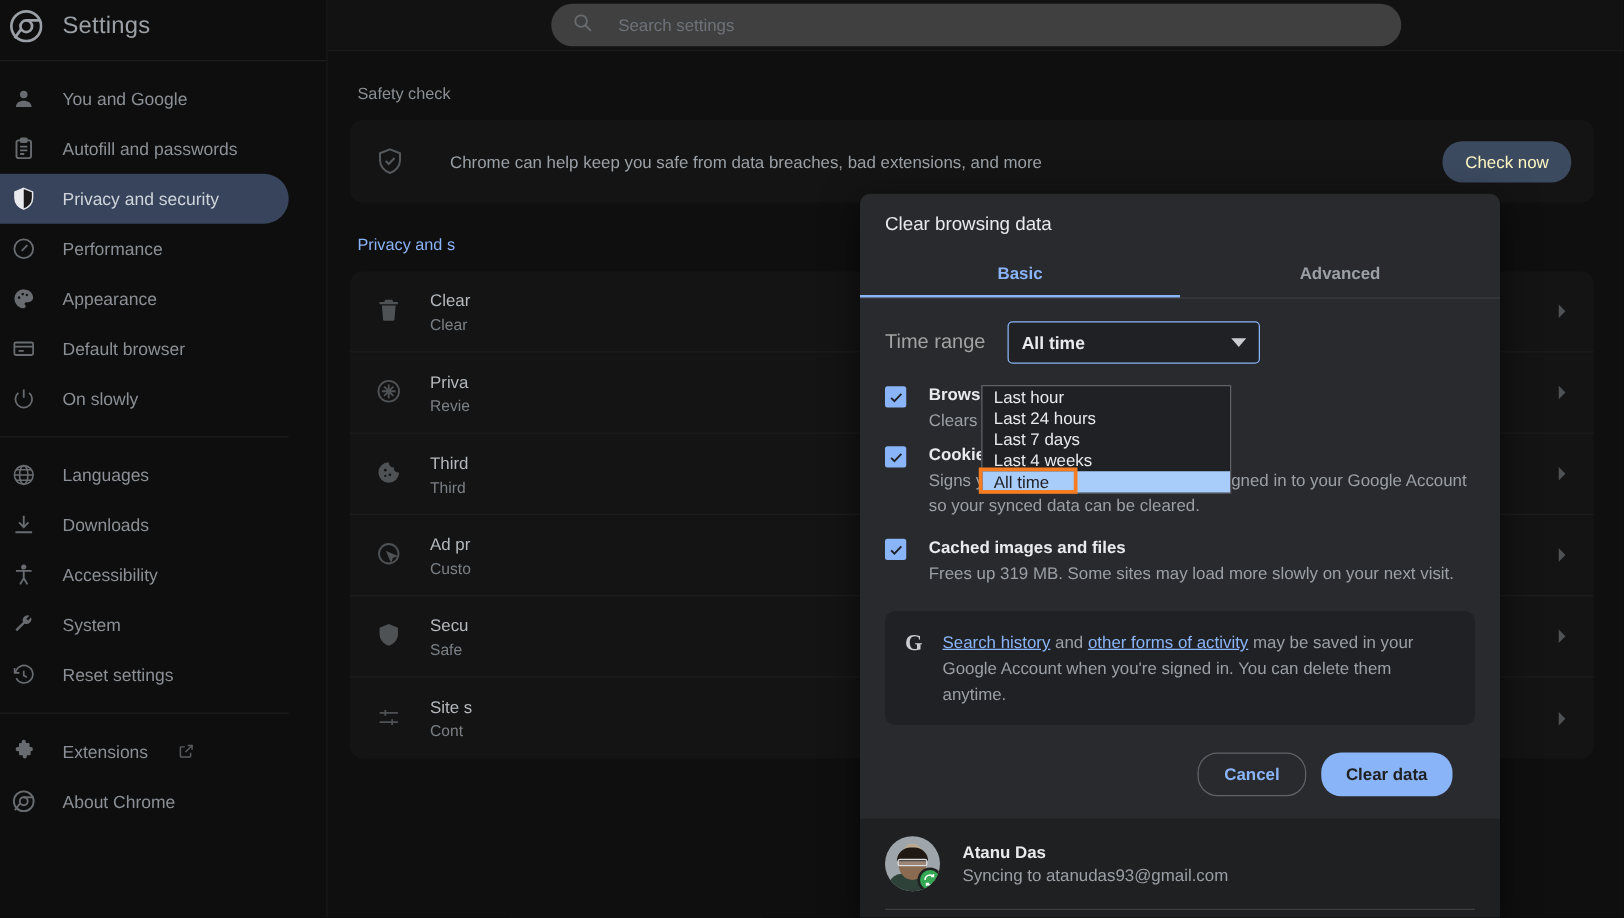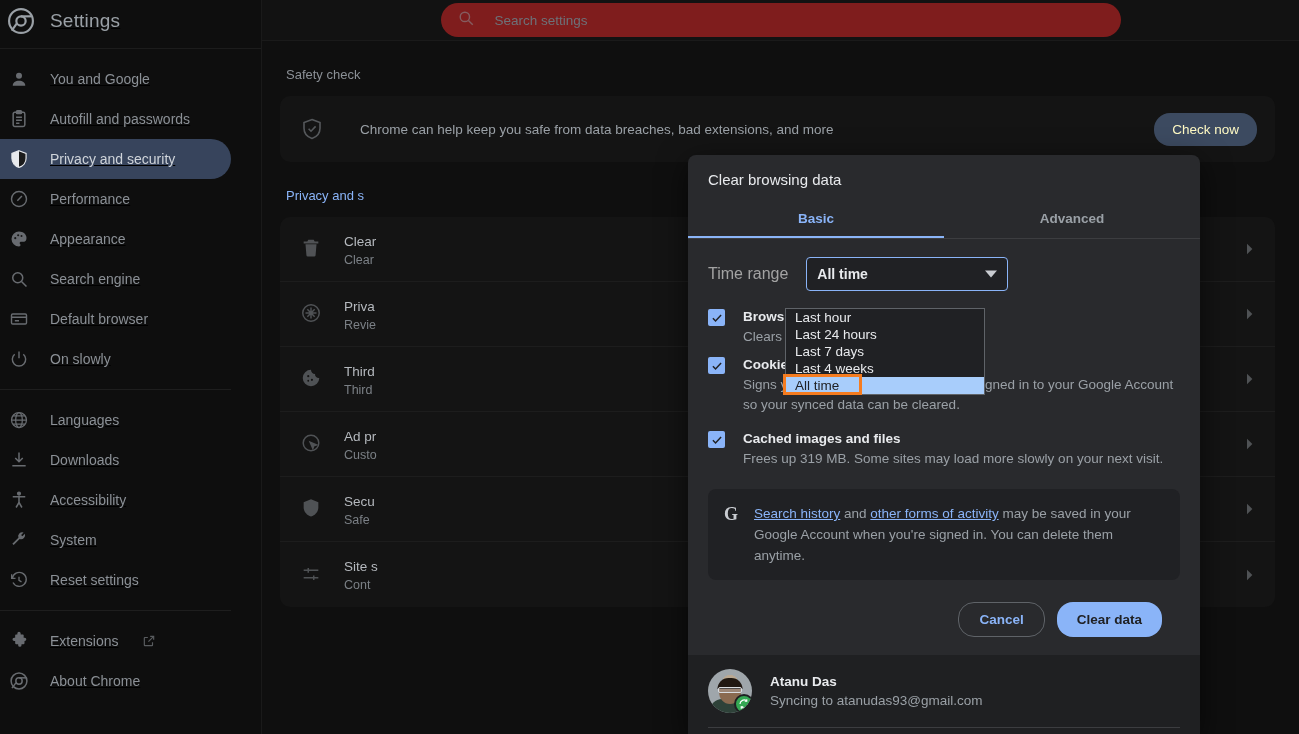--- a/index.html
+++ b/index.html
@@ -10,21 +10,20 @@
     font-family: "Liberation Sans", sans-serif;
     overflow: hidden;
   }
   .screen { position: relative; width: 1299px; height: 734px; background: #0f0f0f; }
 
   
   .sidebar {
     position: absolute; left: 0; top: 0; width: 262px; height: 734px;
     background: #0e0e0e;
     border-right: 1px solid #1a1a1a;
-    text-decoration: underline;
   }
   .brand {
     display: flex; align-items: center; gap: 16px;
     height: 41px; padding-left: 8px;
   }
   .brand-logo { width: 26px; height: 26px; flex: 0 0 26px; }
   .brand-title {
     font-size: 19px; color: #9aa0a6; letter-spacing: .2px;
   }
   .brand-sep { height: 1px; background: #1c1c1c; margin: 7px 0 10px 0; }
@@ -51,21 +50,21 @@
     position: absolute; left: 262px; top: 0; right: 0; bottom: 0;
     overflow: hidden;
   }
   .topbar {
     height: 41px; background: #121212; border-bottom: 1px solid #1a1a1a;
     display: flex; align-items: center; justify-content: center;
   }
   .searchbox {
     display: flex; align-items: center; gap: 18px;
     width: 680px; height: 34px; border-radius: 17px;
-    background: #7f1d1d; padding: 0 16px;
+    background: #404040; padding: 0 16px;
   }
   .searchbox svg { opacity: .55; }
   .search-input {
     background: transparent; border: none; outline: none;
     color: #9aa0a6; font-size: 13.5px; width: 100%;
     font-family: "Liberation Sans", sans-serif;
   }
   .search-input::placeholder { color: #6d7279; }
 
   .content { padding: 0 24px 0 18px; }
@@ -279,29 +278,20 @@
     <div class="nav-item">
       <span class="ico">
           <svg viewBox="0 0 24 24" width="20" height="20" fill="#8b9096">
             <path d="M12 3a9 9 0 100 18c1.1 0 1.8-.8 1.8-1.7 0-.5-.2-.9-.5-1.2-.3-.3-.5-.7-.5-1.1 0-.9.7-1.6 1.6-1.6h1.9A4.7 4.7 0 0021 10.7C21 6.4 17 3 12 3z"></path>
             <circle cx="7.5" cy="11" r="1.3" fill="#1b1b1b"></circle>
             <circle cx="11" cy="7.5" r="1.3" fill="#1b1b1b"></circle>
             <circle cx="15" cy="8.5" r="1.2" fill="#1b1b1b"></circle>
           </svg>
         </span>
       <span class="nav-label">Appearance</span>
-    </div>
-    <div class="nav-item">
-      <span class="ico">
-          <svg viewBox="0 0 24 24" width="20" height="20" fill="none" stroke="#8b9096" stroke-width="1.8">
-            <circle cx="10.5" cy="10.5" r="6"></circle>
-            <path d="M15 15 L21 21"></path>
-          </svg>
-        </span>
-      <span class="nav-label">Search engine</span>
     </div>
     <div class="nav-item">
       <span class="ico">
           <svg viewBox="0 0 24 24" width="20" height="20" fill="none" stroke="#8b9096" stroke-width="1.7">
             <rect x="3" y="6" width="18" height="12" rx="1.5"></rect>
             <path d="M3 10h18M7 14h5"></path>
           </svg>
         </span>
       <span class="nav-label">Default browser</span>
     </div>

